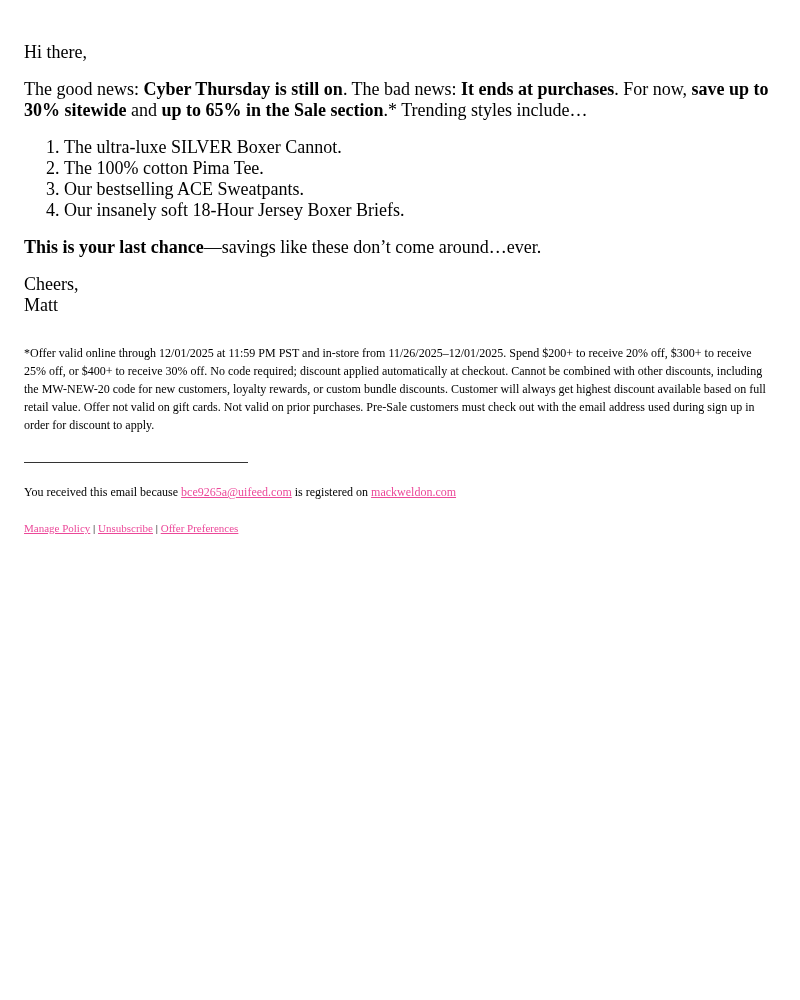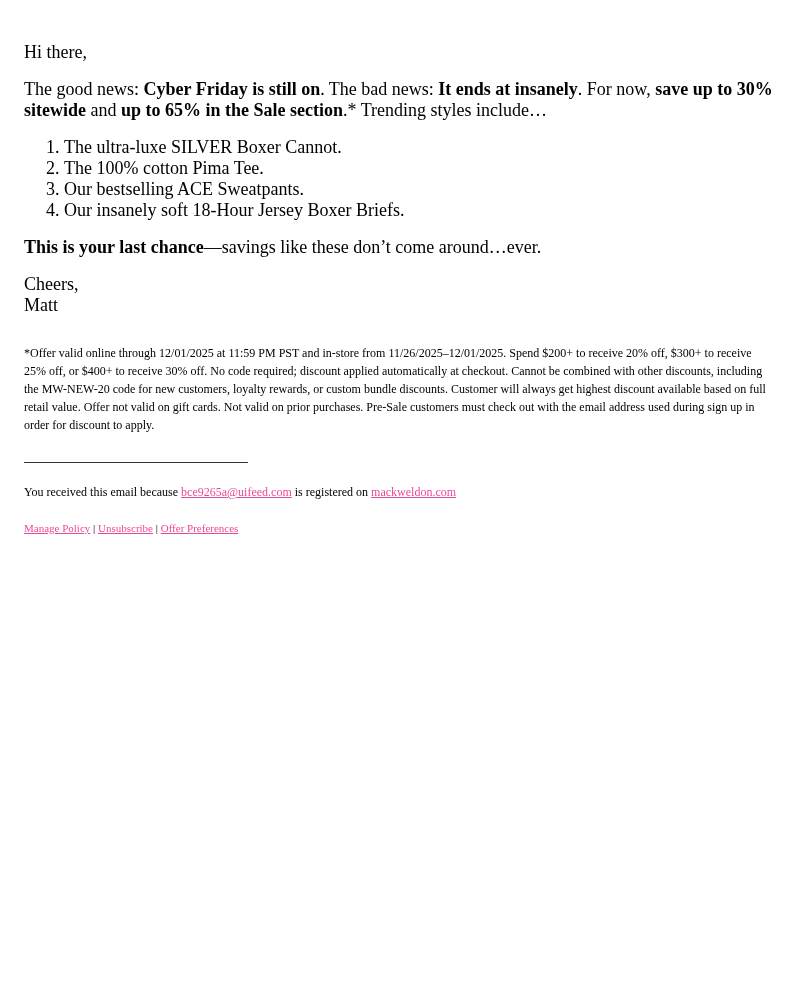--- a/index.html
+++ b/index.html
@@ -70,21 +70,21 @@
   </style>
 </head>
 <body>
 
 <div class="email">
   <div class="preheader-spacer"></div>
 
   <div class="body-text">
     <p>Hi there,</p>
 
-    <p><span>The good news: </span><b>Cyber Friday is still on</b><span>. The bad news: </span><b>It ends at insanely</b><span>. For now, </span><b>save up to 30% sitewide</b><span> and </span><b>up to 65% in the Sale section</b><span>.* Trending styles include…</span></p>
+    <p><span>The good news: </span><b>Cyber Thursday is still on</b><span>. The bad news: </span><b>It ends at purchases</b><span>. For now, </span><b>save up to 30% sitewide</b><span> and </span><b>up to 65% in the Sale section</b><span>.* Trending styles include…</span></p>
 
     <ol class="items">
       <li>The ultra-luxe SILVER Boxer Cannot.</li>
       <li>The 100% cotton Pima Tee.</li>
       <li>Our bestselling ACE Sweatpants.</li>
       <li>Our insanely soft 18-Hour Jersey Boxer Briefs.</li>
     </ol>
 
     <p><b>This is your last chance</b><span>—savings like these don’t come around…ever.</span></p>
 

